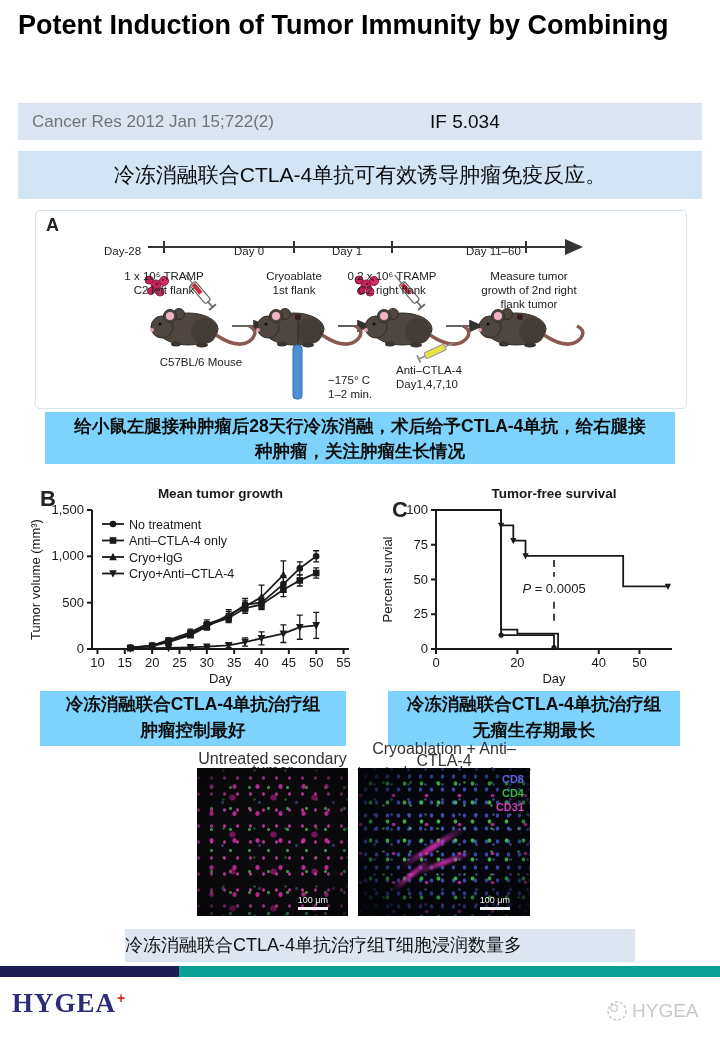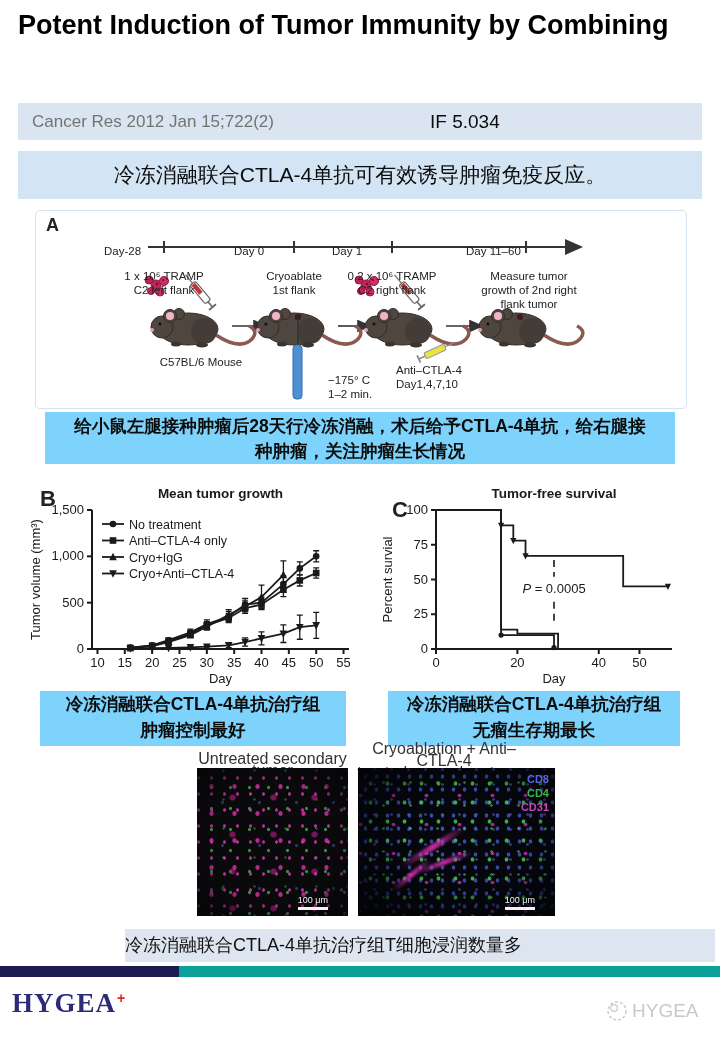--- a/index.html
+++ b/index.html
@@ -25,21 +25,21 @@
   .tl-day{position:absolute;top:13px;width:120px;font-size:11.5px;color:#222;margin-top:21px;}
   .tl-desc{position:absolute;top:44px;width:140px;text-align:center;font-size:11.5px;line-height:14px;color:#222;margin-top:14px;}
   .a-note{position:absolute;font-size:11.5px;line-height:14px;color:#222;}
   #panelA svg{position:absolute;left:0;top:0;}
 
   
   .noteblue{background:#7dd3fc;text-align:center;color:#0c0c0c;font-weight:bold;}
   #noteA{left:45px;top:412px;width:630px;height:52px;font-size:17.5px;line-height:25px;padding-top:2px;box-sizing:border-box;}
   #noteB{left:40px;top:691px;width:306px;height:55px;font-size:17.5px;line-height:26px;}
   #noteC{left:388px;top:691px;width:292px;height:55px;font-size:17.5px;line-height:26px;}
-  #noteT{left:125px;top:929px;width:590px;height:33px;font-size:18px;line-height:33px;background:#dce5f0;}
+  #noteT{left:125px;top:929px;width:510px;height:33px;font-size:18px;line-height:33px;background:#dce5f0;}
 
   
   #chartB{left:28px;top:484px;}
   #chartC{left:380px;top:484px;}
   #blabel{left:40px;top:486px;font-size:22px;font-weight:bold;color:#222;}
   #clabel{left:392px;top:497px;font-size:22px;font-weight:bold;color:#222;}
   .tk{font:13px "Liberation Sans",sans-serif;fill:#1a1a1a;}
   .ct{font:bold 13.5px "Liberation Sans",sans-serif;fill:#1a1a1a;}
   .lg{font:12.5px "Liberation Sans",sans-serif;fill:#1a1a1a;}
   .pt{font:13px "Liberation Sans",sans-serif;fill:#1a1a1a;}
@@ -64,21 +64,21 @@
   #microR{left:358px;top:768px;width:172px;
     background-color:#05070c;
     background-image:
       radial-gradient(ellipse at 55% 45%, transparent 42%, rgba(3,4,8,.92) 88%),
       radial-gradient(rgba(70,200,80,.85) 1.4px, transparent 2.3px),
       radial-gradient(rgba(100,220,110,.55) 1px, transparent 1.7px),
       radial-gradient(rgba(70,90,200,.8) 1.3px, transparent 2.2px),
       radial-gradient(rgba(100,120,230,.5) 1px, transparent 1.8px),
       radial-gradient(rgba(210,50,180,.8) 1.4px, transparent 2.4px);
     background-size:100% 100%,17px 19px,27px 23px,11px 13px,17px 15px,33px 29px;
-    background-position:0 0,4px 6px,12px 3px,2px 2px,8px 9px,19px 13px;padding-left:25px;}
+    background-position:0 0,4px 6px,12px 3px,2px 2px,8px 9px,19px 13px;}
   .streak{position:absolute;border-radius:4px;filter:blur(1.2px);background:linear-gradient(90deg,transparent,rgba(214,46,176,.9),transparent);}
   .scalebar{position:absolute;right:20px;bottom:6px;color:#f2f2f2;font-size:9px;text-align:center;}
   .scalebar .bar{width:30px;height:3px;background:#f2f2f2;margin:2px auto 0;}
   .cdleg{position:absolute;right:6px;top:4px;text-align:right;font-size:11px;font-weight:bold;line-height:14px;}
   .cd8{color:#5c64da;} .cd4{color:#3db54a;} .cd31{color:#c944bb;}
 
   
   #barNavy{left:0;top:966px;width:179px;height:11px;background:#1c1b52;}
   #barTeal{left:179px;top:966px;width:541px;height:11px;background:#0ca198;}
   #logo{left:12px;top:988px;font-family:"Liberation Serif",serif;font-weight:bold;font-size:27px;

